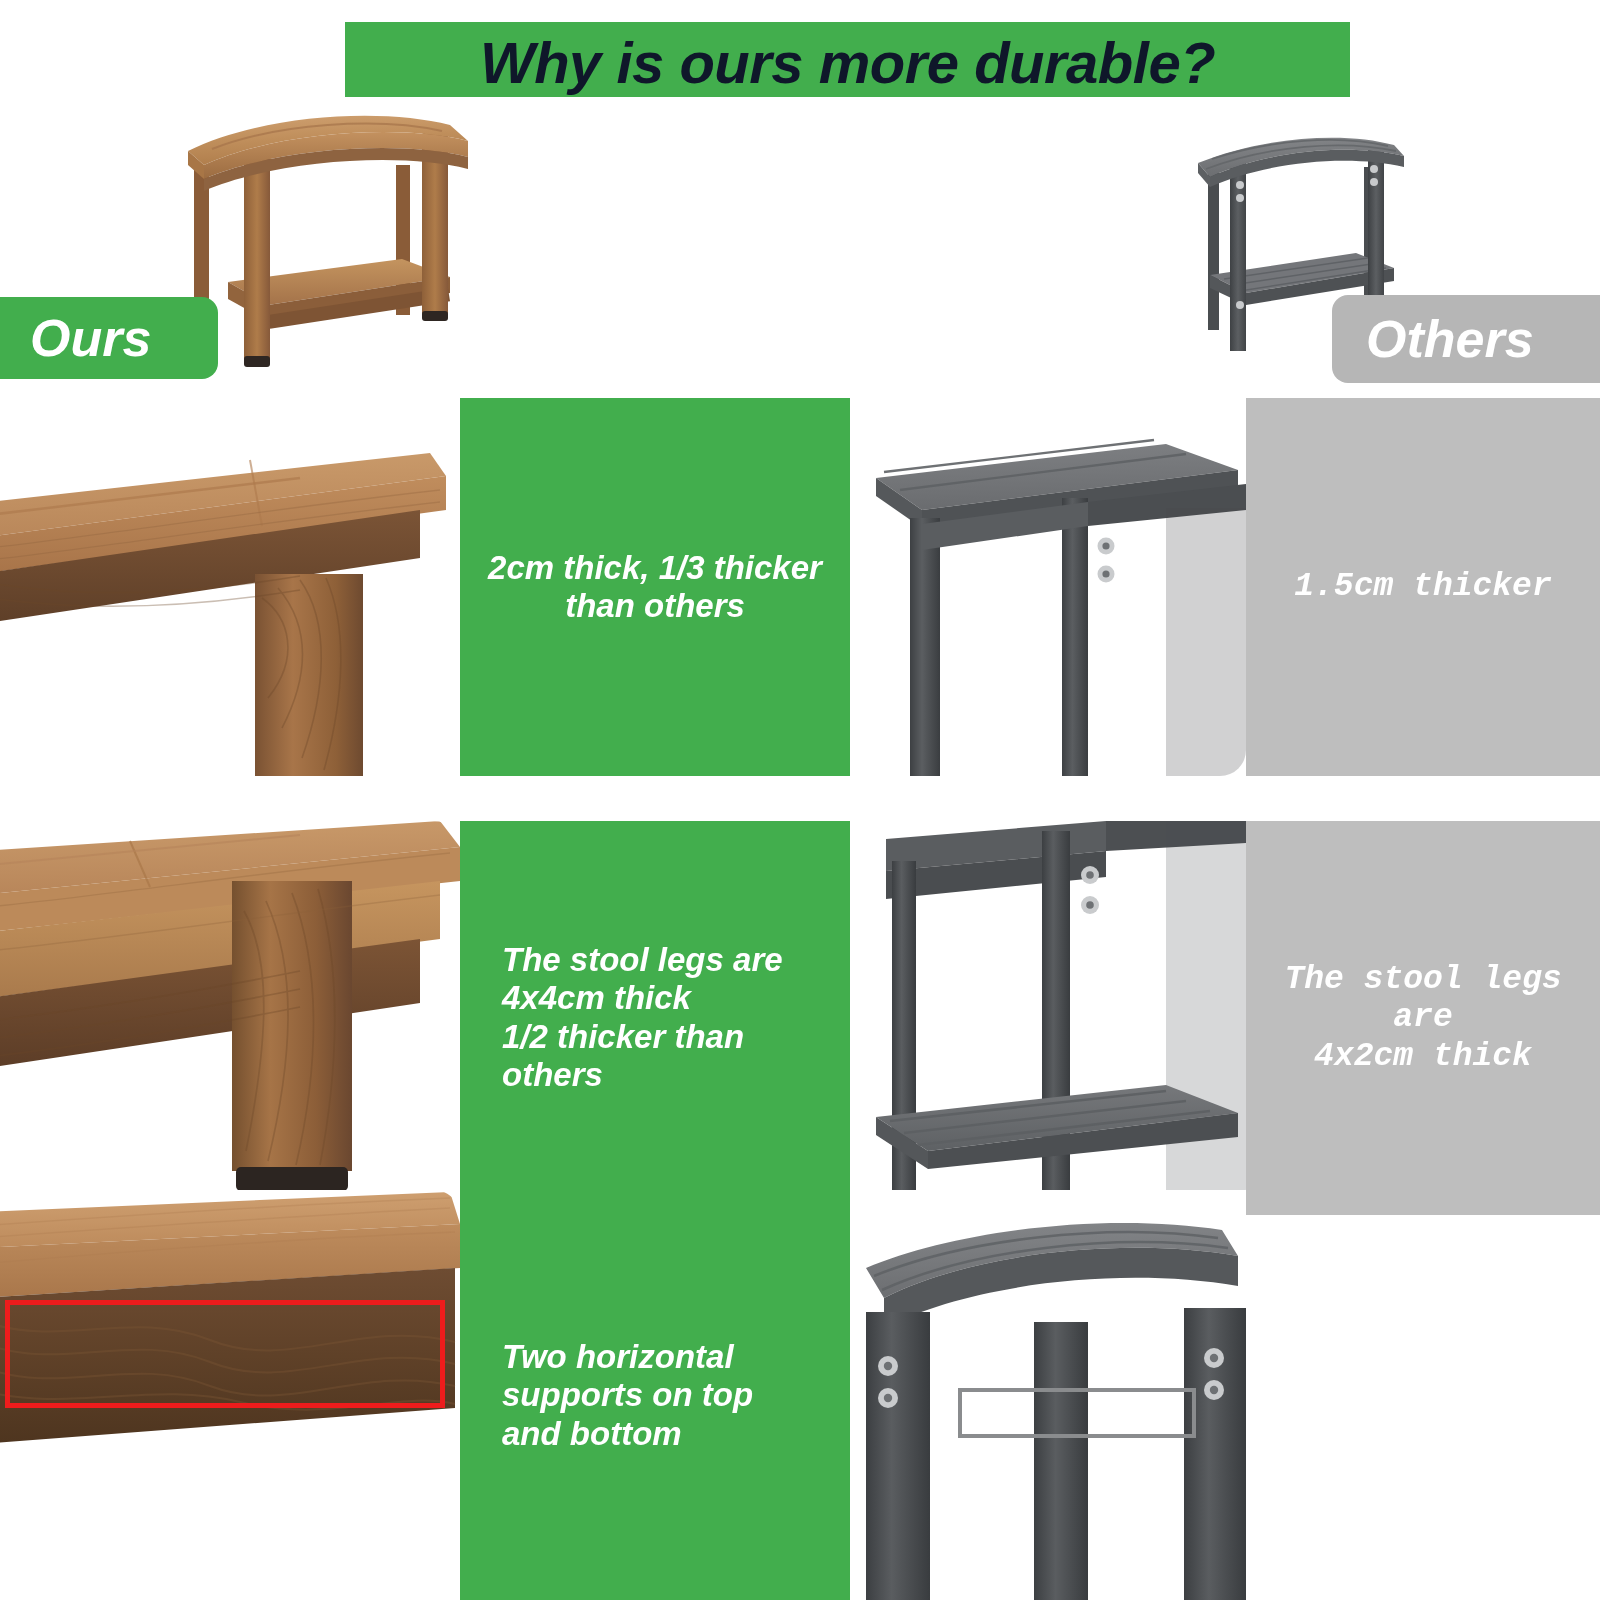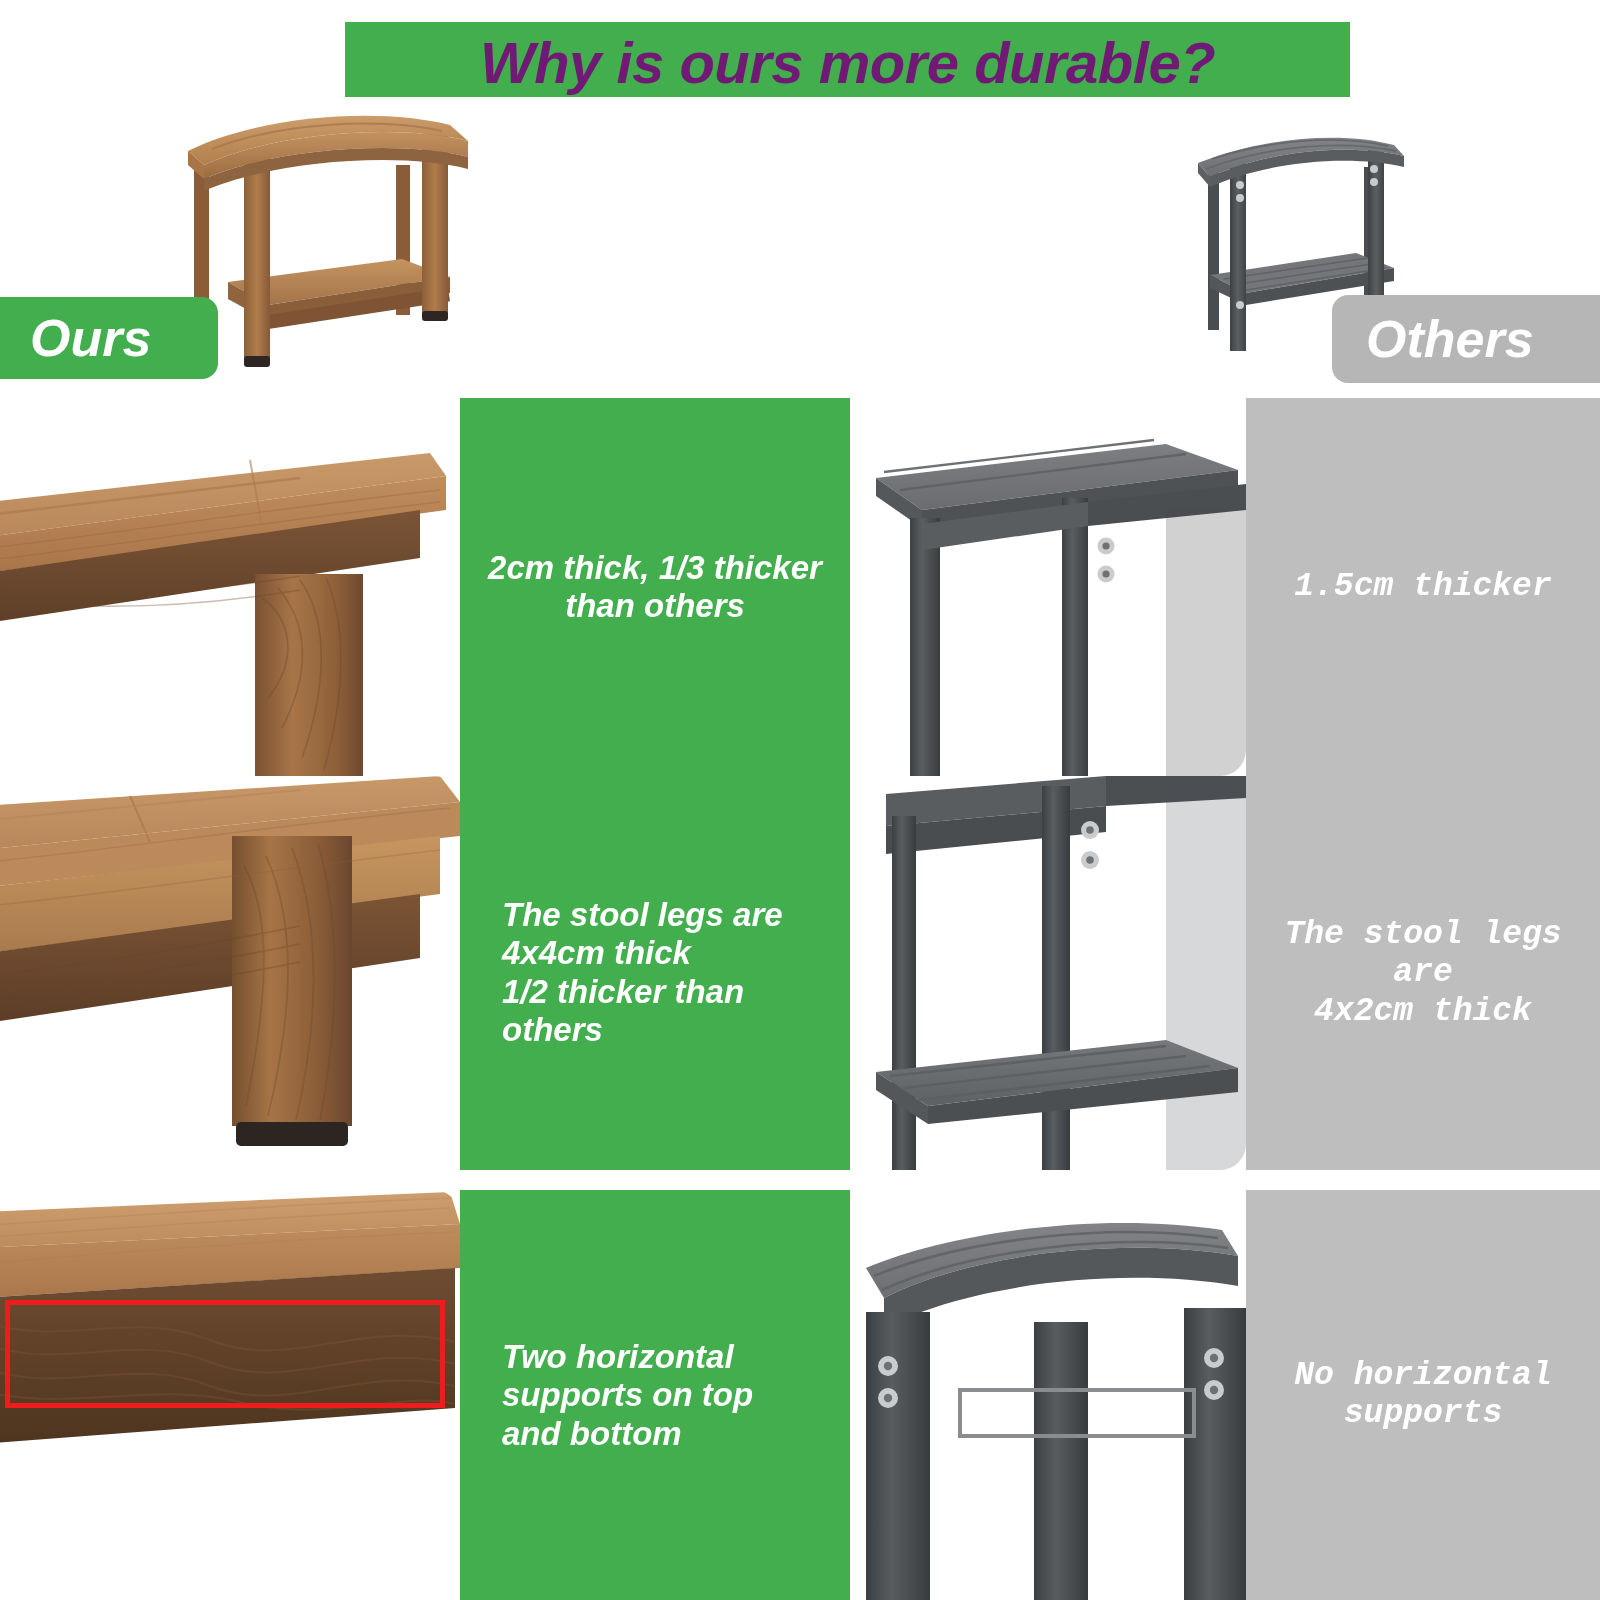--- a/index.html
+++ b/index.html
@@ -11,21 +11,21 @@
   }
   .page { position: relative; width: 1600px; height: 1600px; background: #fff; }
 
   
   .title-bar {
     position: absolute; left: 345px; top: 22px; width: 1005px; height: 80px;
     background: #42AE4D;
     display: flex; align-items: center; justify-content: center;
   }
   .title-text {
-    color: #701a75;
+    color: #0f172a;
     font-size: 58px;
     font-weight: bold;
     font-style: italic;
     letter-spacing: -0.5px;
     white-space: nowrap;
   }
 
   
   .hero { position: absolute; left: 0; top: 97px; width: 1600px; height: 292px; background: #fff; }
 
@@ -48,21 +48,21 @@
     padding-left: 34px;
   }
 
   
   .hero-ours { position: absolute; left: 150px; top: 10px; width: 340px; height: 280px; }
   .hero-others { position: absolute; left: 1168px; top: 28px; width: 250px; height: 250px; }
 
   
   .row { position: absolute; left: 0; width: 1600px; }
   .row1 { top: 398px; height: 378px; }
-  .row2 { top: 776px; height: 394px; }
+  .row2 { top: 821px; height: 394px; }
   .row3 { top: 1190px; height: 410px; }
 
   .cell { position: absolute; top: 0; height: 100%; overflow: hidden; }
   .cell-img-left  { left: 0px;   width: 460px; background: #ffffff; border-radius: 0 0 26px 0; }
   .cell-txt-left  { left: 460px; width: 390px; background: #42AE4D; }
   .cell-gap       { left: 850px; width: 16px; background: #ffffff; }
   .cell-img-right { left: 866px; width: 380px; background: #ffffff; border-radius: 26px 0 26px 0; }
   .cell-txt-right { left: 1246px;width: 354px; background: #BEBEBE; font-family: Liberation Mono, monospace; }
 
   .row1 .cell-img-left { border-radius: 0 0 26px 0; }
@@ -514,19 +514,15 @@
           <circle cx="348" cy="168" r="10" fill="#C9CBCD"></circle>
           <circle cx="348" cy="168" r="4.2" fill="#6E7174"></circle>
           <circle cx="348" cy="200" r="10" fill="#C9CBCD"></circle>
           <circle cx="348" cy="200" r="4.2" fill="#6E7174"></circle>
 
         </svg>
         <div class="greybox" style="left:92px; top:198px; width:238px; height:50px;"></div>
       </div>
     </div>
 
-    <div class="cell cell-txt-right">
-      <div class="caption r-center">No horizontal
-supports</div>
-    </div>
   </div>
 
 </div>
 
 </body></html>

